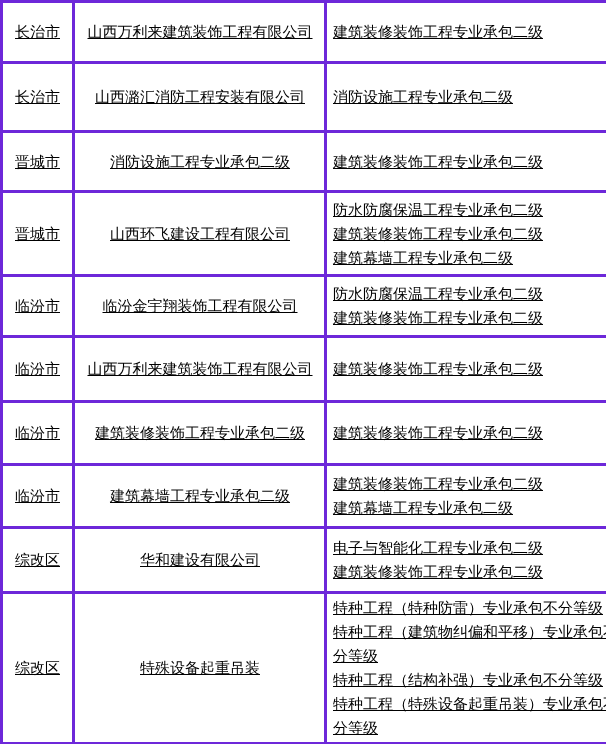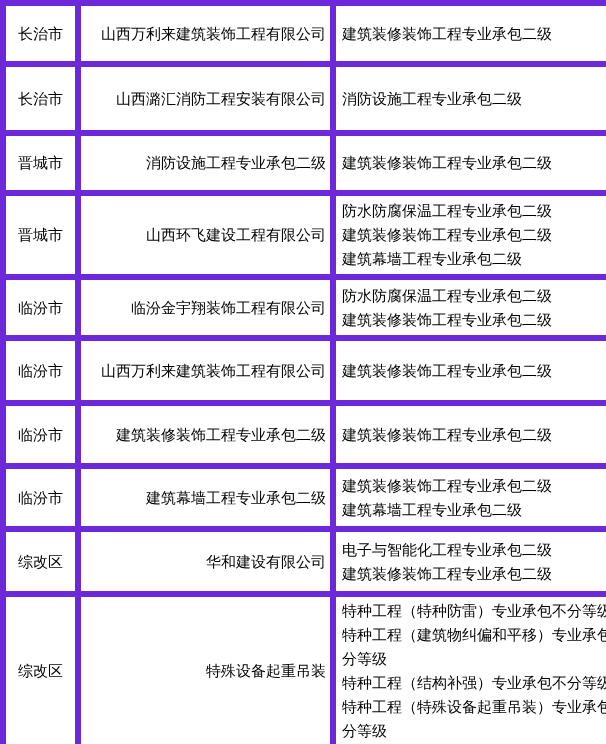--- a/index.html
+++ b/index.html
@@ -14,35 +14,36 @@
     font-family: "Liberation Sans", sans-serif;
     color: #000000;
   }
   table.qual-table {
     border-collapse: collapse;
     table-layout: fixed;
     width: 604px;
     border: 2px solid #000000;
   }
   td {
-    border: 6px solid #6d28d9;
+    border: 3px solid #6d28d9;
     vertical-align: middle;
     font-size: 15px;
     line-height: 24px;
     overflow: hidden;
     word-break: break-all;
+    text-decoration: underline;
   }
   td.city {
     width: 63px;
     text-align: center;
     padding: 2px 3px;
   }
   td.company {
     width: 240px;
-    text-align: right;
+    text-align: center;
     padding: 2px 4px 2px 5px;
   }
   td.quals {
     width: 299px;
     text-align: left;
     padding: 2px 7px 2px 6px;
   }
   .qual-line {
     text-align: left;
   }

